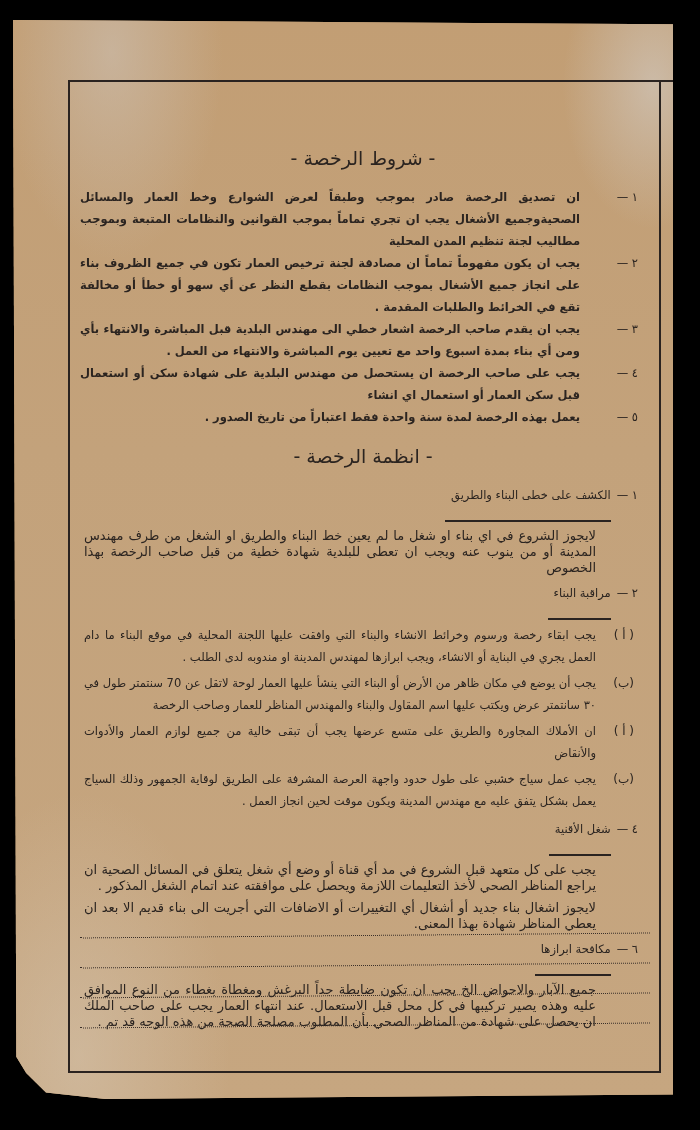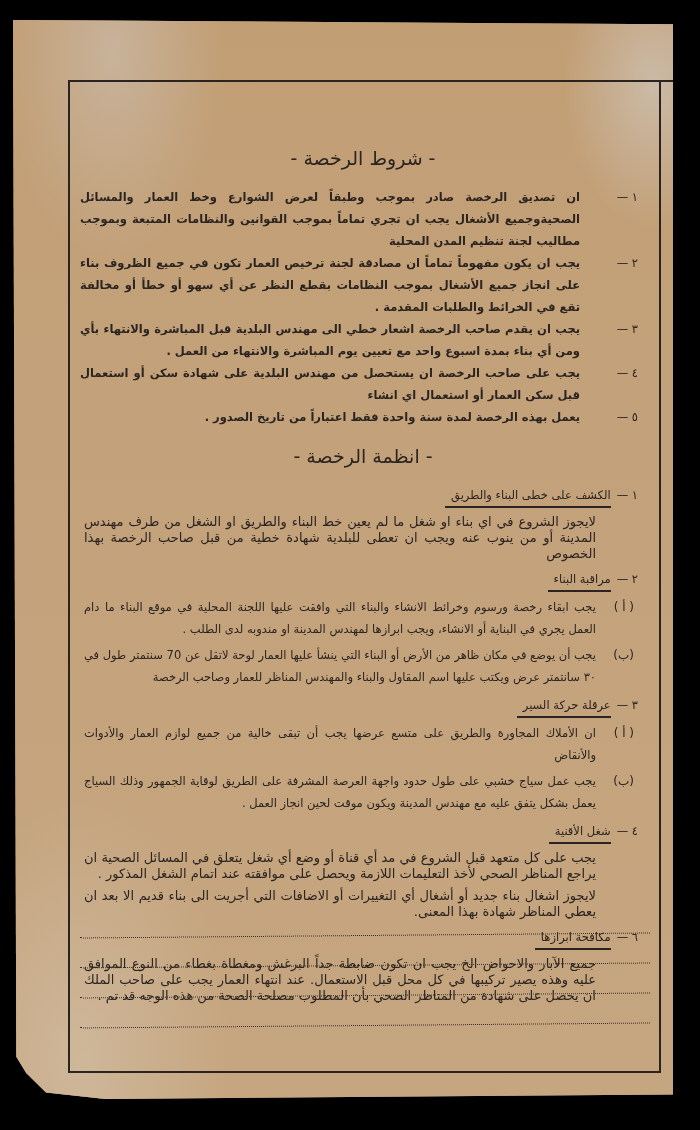--- a/index.html
+++ b/index.html
@@ -84,21 +84,21 @@
       position: relative;
       font-size: 11.5px;
       line-height: 22px;
       margin-top: 6px;
       padding-right: 8px;
     }
     .sec-head .hd-num { display: inline-block; margin-left: 6px; }
     .sec-head .hd-text {
       display: inline-block;
       border-bottom: 2px solid #2a2320;
-      padding-bottom: 0;
+      padding-bottom: 14px;
       padding-left: 6px;
     }
     .para {
       font-size: 13px;
       line-height: 16px;
       padding-right: 50px;
       padding-left: 4px;
       margin-top: 6px;
       text-align: justify;
       text-align-last: right;
@@ -177,23 +177,20 @@
   </div>
   <div class="sub">
     <span class="sub-label">( أ )</span>
     <span>يجب ابقاء رخصة ورسوم وخرائط الانشاء والبناء التي وافقت عليها اللجنة المحلية في موقع البناء ما دام العمل يجري في البناية أو الانشاء، ويجب ابرازها لمهندس المدينة او مندوبه لدى الطلب .</span>
   </div>
   <div class="sub">
     <span class="sub-label">(ب)</span>
     <span>يجب أن يوضع في مكان ظاهر من الأرض أو البناء التي ينشأ عليها العمار لوحة لاتقل عن 70 سنتمتر طول في ٣٠ سانتمتر عرض ويكتب عليها اسم المقاول والبناء والمهندس المناظر للعمار وصاحب الرخصة</span>
   </div>
 
-  <div class="sec-head">
-    <span class="hd-num">٣ —</span><span class="hd-text">عرقلة حركة السير</span>
-  </div>
   <div class="sub">
     <span class="sub-label">( أ )</span>
     <span>ان الأملاك المجاورة والطريق على متسع عرضها يجب أن تبقى خالية من جميع لوازم العمار والأدوات والأنقاض</span>
   </div>
   <div class="sub">
     <span class="sub-label">(ب)</span>
     <span>يجب عمل سياج خشبي على طول حدود واجهة العرصة المشرفة على الطريق لوقاية الجمهور وذلك السياج يعمل بشكل يتفق عليه مع مهندس المدينة ويكون موقت لحين انجاز العمل .</span>
   </div>
 
   <div class="sec-head">

